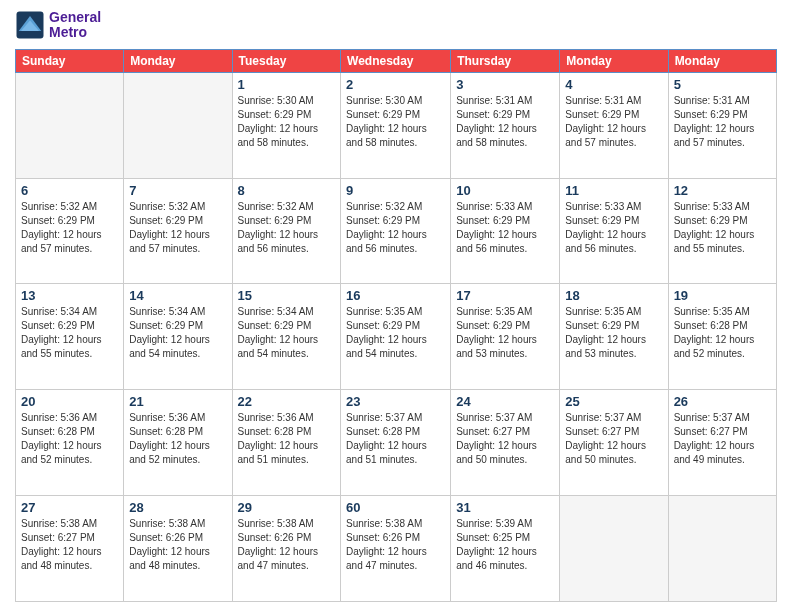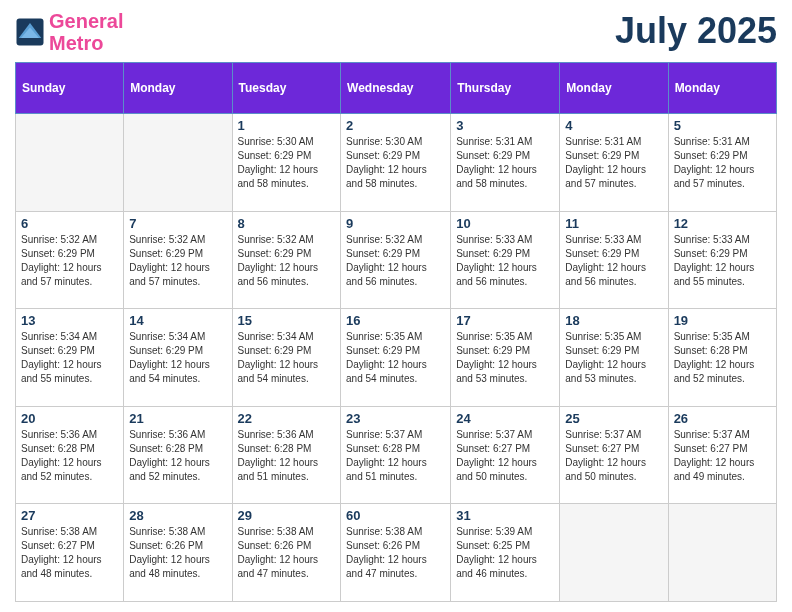--- a/index.html
+++ b/index.html
@@ -21,23 +21,23 @@
       display: flex;
       justify-content: space-between;
       align-items: flex-start;
       margin-bottom: 8px;
     }
     .logo {
       display: flex;
       align-items: center;
     }
     .logo-text {
-      font-size: 20px;
+      font-size: 14px;
       font-weight: bold;
-      color: #ec4899;
+      color: #4c1d95;
       line-height: 1.1;
     }
     .logo-icon {
       width: 30px;
       height: 30px;
       margin-right: 4px;
     }
     .title-block {
       text-align: right;
     }
@@ -49,24 +49,24 @@
     .location {
       font-size: 14px;
       color: #333;
     }
     .calendar {
       width: 100%;
       border-collapse: collapse;
       flex: 1;
     }
     .calendar th {
-      background-color: #6d28d9;
+      background-color: #ef4444;
       color: white;
       text-align: left;
-      padding: 18px 6px;
+      padding: 4px 6px;
       font-size: 12px;
       font-weight: bold;
       border: 1px solid #5a8ec8;
     }
     .calendar td {
       border: 1px solid #ccc;
       vertical-align: top;
       padding: 4px 5px;
       width: 113px;
       height: 88px;
@@ -102,21 +102,20 @@
         <rect x="2" y="2" width="36" height="36" rx="4" fill="#1a3a5c"></rect>
         <polygon points="20,8 35,28 5,28" fill="#5a9fd4"></polygon>
         <polygon points="20,14 32,28 8,28" fill="#7ab8e8"></polygon>
       </svg>
       <div class="logo-text">
         <div>General</div>
         <div>Metro</div>
       </div>
     </div>
     <div class="title-block">
-      <div class="month-title">July 2025</div>
     </div>
   </div>
 
   <table class="calendar">
     <thead>
       <tr>
       <th>Sunday</th>
           <th>Monday</th>
           <th>Tuesday</th>
           <th>Wednesday</th>

